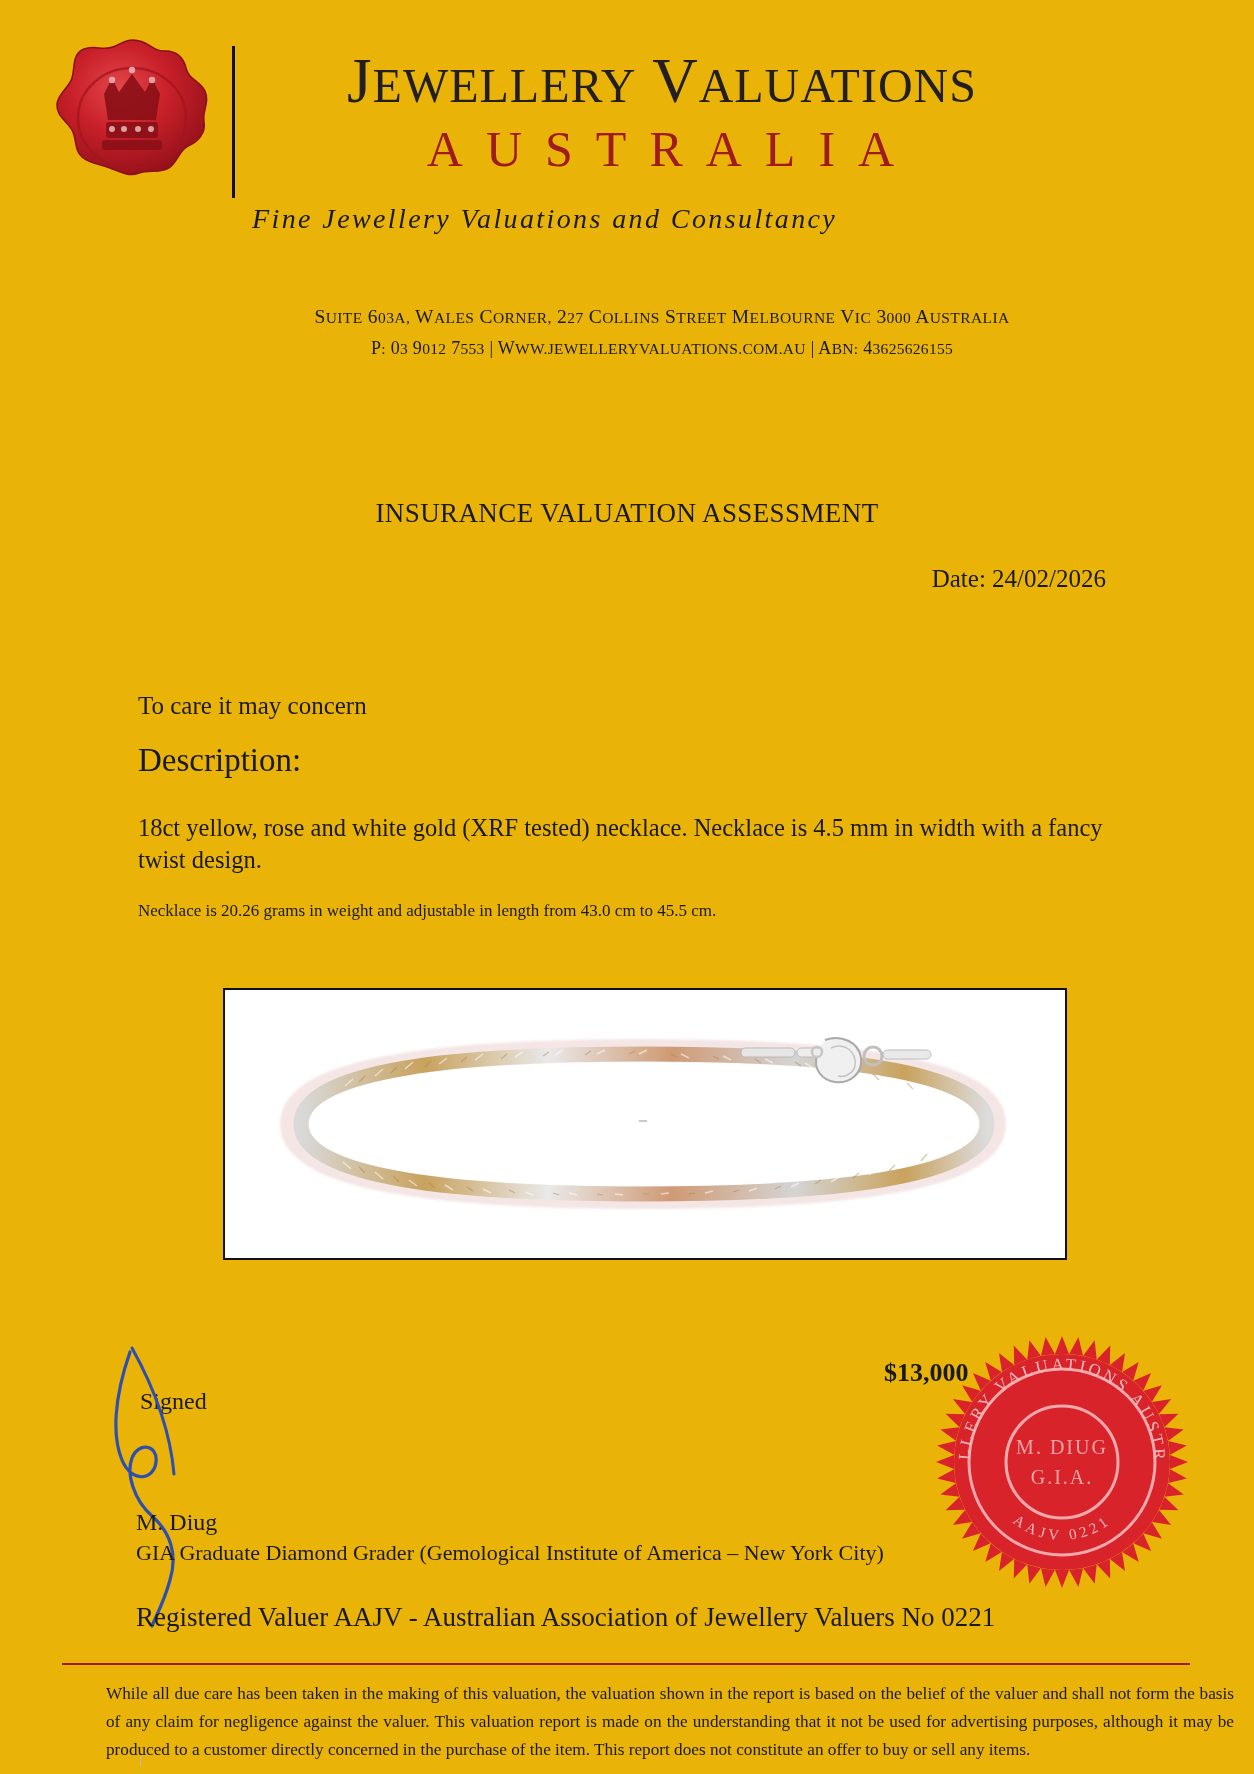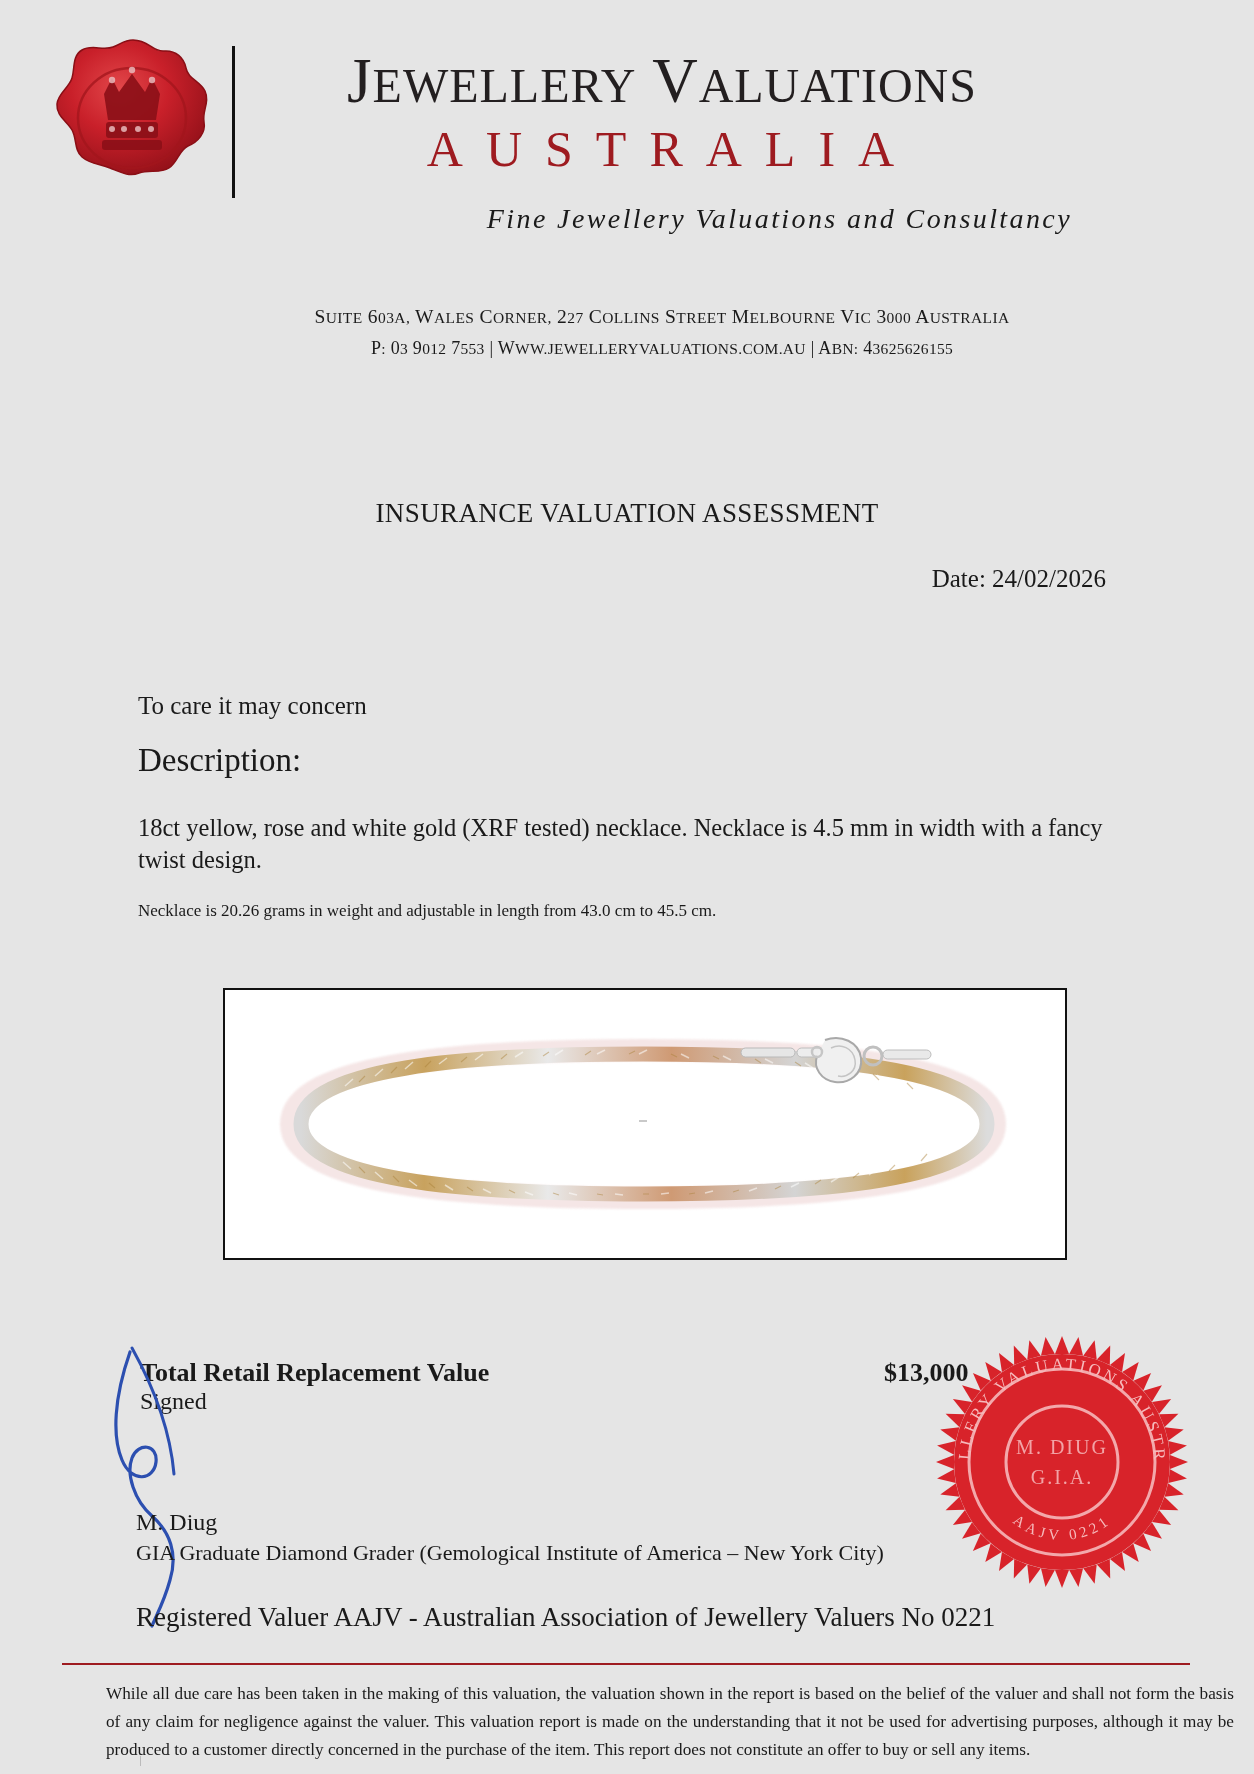--- a/index.html
+++ b/index.html
@@ -12,21 +12,21 @@
     height: 1774px;
     position: relative;
     font-family: "Liberation Serif", serif;
     color: #1a1a1a;
     overflow: hidden;
   }
   .page {
     position: relative;
     width: 1254px;
     height: 1774px;
-    background: #e5e5e5;
+    background: #eab308;
   }
 
   
   .header {
     position: absolute;
     top: 18px;
     left: 0;
     width: 1254px;
     height: 330px;
   }
@@ -72,21 +72,21 @@
     color: #9e1b20;
     letter-spacing: 23px;
     padding-left: 20px;
     white-space: nowrap;
   }
   .tagline {
     position: absolute;
     left: 252px;
     top: 185px;
     width: 820px;
-    text-align: right;
+    text-align: left;
     font-family: "Liberation Serif", serif;
     font-style: italic;
     font-size: 28px;
     letter-spacing: 2.4px;
     color: #1a1a1a;
     white-space: nowrap;
   }
   .addr1, .addr2 {
     position: absolute;
     left: 252px;
@@ -371,21 +371,20 @@
           <circle cx="648" cy="66" r="9" fill="none" stroke="#c0c0c0" stroke-width="3"></circle>
           <rect x="658" y="60" width="48" height="9" rx="4.5" fill="#e9e9e9" stroke="#bcbcbc"></rect>
           <circle cx="592" cy="62" r="5" fill="none" stroke="#c6c6c6" stroke-width="2.5"></circle>
         </g>
 
         <rect x="414" y="130" width="8" height="2" fill="#bbbbbb" opacity="0.8"></rect>
       </svg>
     </div>
   </div>
 
-  <div class="value-label">Total Retail Replacement Value</div>
   <div class="value-amount">$13,000</div>
   <div class="signed-label">Signed</div>
 
   <div class="signature">
     <svg width="130" height="290" viewBox="0 0 130 290">
       <path d="M22 12 C6 58 4 96 14 120 C24 144 46 140 48 122 C50 104 30 102 24 118
                C18 134 26 160 44 176 C62 192 70 214 62 240 C56 262 48 276 44 286" fill="none" stroke="#2c4fb0" stroke-width="3.2" stroke-linecap="round"></path>
       <path d="M24 8 C44 44 62 88 66 134" fill="none" stroke="#2c4fb0" stroke-width="3" stroke-linecap="round"></path>
     </svg>
   </div>

